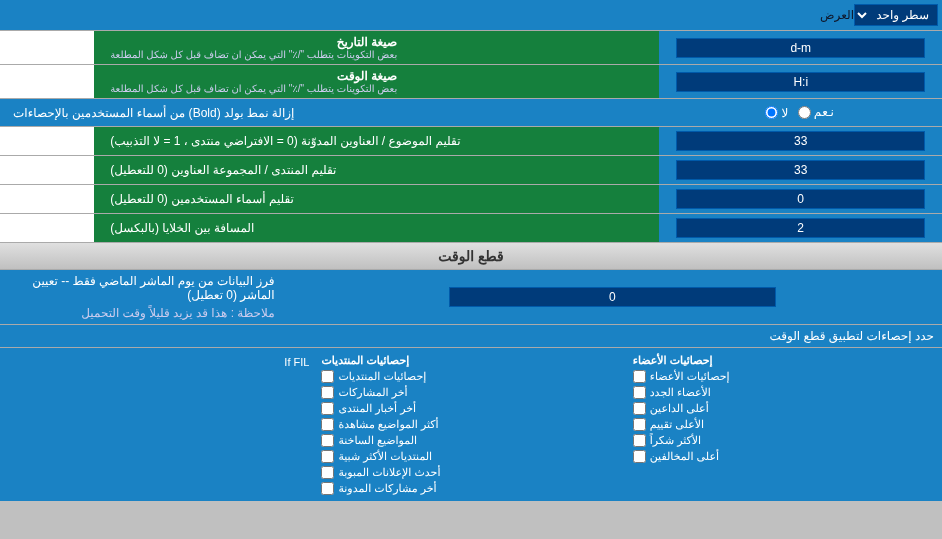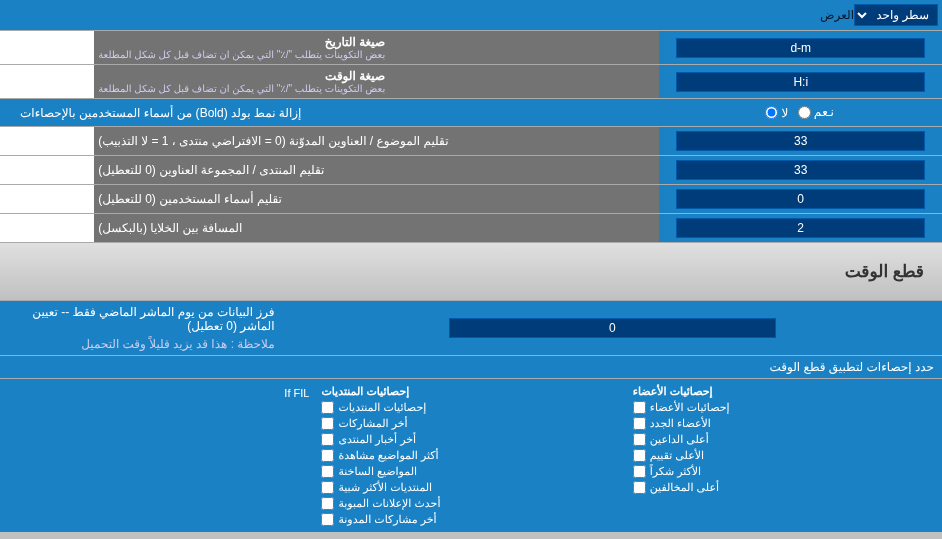--- a/index.html
+++ b/index.html
@@ -18,23 +18,23 @@
     }
 
     
     .row {
       display: flex;
       width: 100%;
       border-bottom: 1px solid #aaa;
     }
 
     .label-cell {
-      background: #737373;
-      color: #fff;
-      padding: 4px 4px;
+      background: #15803d;
+      color: #fff;
+      padding: 4px 16px;
       display: flex;
       align-items: center;
       justify-content: flex-end;
       text-align: right;
       min-height: 28px;
     }
 
     .label-cell-wide {
       width: 60%;
     }
@@ -69,41 +69,41 @@
       padding: 2px 4px;
       font-size: 12px;
       font-family: Arial, Tahoma, sans-serif;
     }
 
     
     .section-header {
       background: linear-gradient(to bottom, #e0e0e0, #c0c0c0);
       color: #333;
       font-weight: bold;
-      text-align: right;
-      padding: 18px;
-      border-bottom: 1px solid #aaa;
-      font-size: 17px;
+      text-align: center;
+      padding: 5px;
+      border-bottom: 1px solid #aaa;
+      font-size: 14px;
     }
 
     
     .radio-row {
       display: flex;
       width: 100%;
       border-bottom: 1px solid #aaa;
       background: #1a82c4;
       align-items: center;
       min-height: 28px;
     }
 
     .radio-label-cell {
       width: 70%;
       background: #1a82c4;
       color: #fff;
-      padding: 4px 20px;
+      padding: 4px 13px;
       text-align: right;
       display: flex;
       align-items: center;
       justify-content: flex-end;
     }
 
     .radio-input-cell {
       width: 30%;
       background: #1a82c4;
       display: flex;

